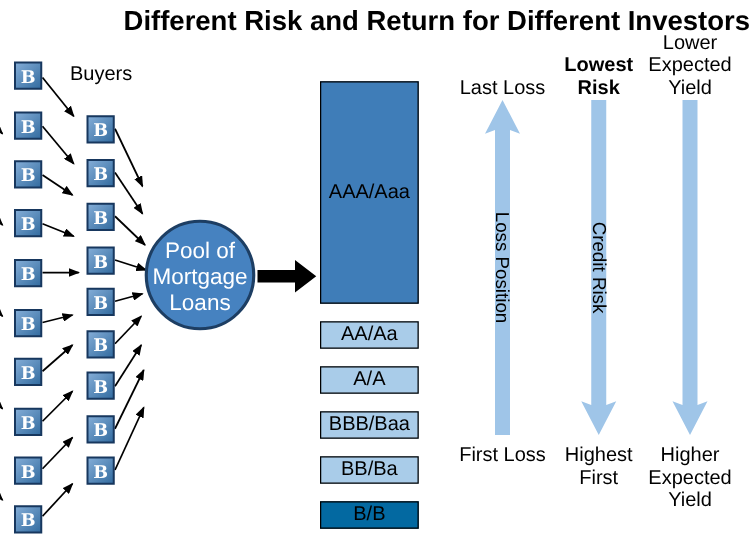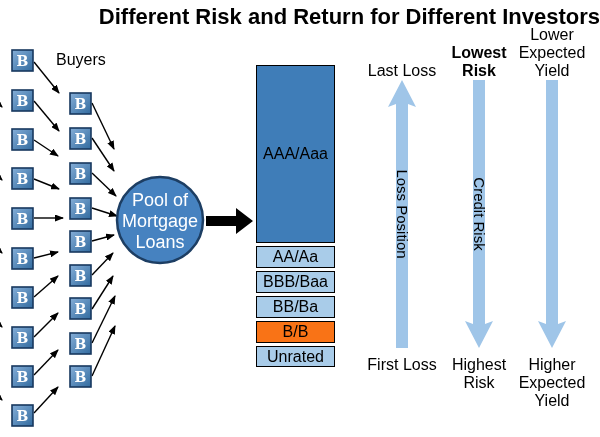--- a/index.html
+++ b/index.html
@@ -12,21 +12,21 @@
     text-align:right;font-size:22px;font-weight:bold;letter-spacing:0;
   }
   .buyers-label{position:absolute;left:56px;top:51px;font-size:16px;}
   #diagram-svg{position:absolute;left:0;top:0;}
   #tranche-bar{position:absolute;left:256px;top:65px;width:79px;}
   .seg{
     box-sizing:border-box;border:1px solid #000;width:100%;
     display:flex;align-items:center;justify-content:center;
     font-size:16px;line-height:1;
   }
-  .seg + .seg{margin-top:3px;}
+  .seg + .seg{margin-top:14px;}
   .axis-label{
     position:absolute;text-align:center;font-size:16px;line-height:1.13;
     white-space:pre-line;
   }
   .axis-svg{position:absolute;}
 </style>
 </head>
 <body>
 
 <div class="canvas">
@@ -106,36 +106,37 @@
       <text x="80.5" y="382" text-anchor="middle" fill="#ffffff" font-family="&quot;DejaVu Serif&quot;,serif" font-size="14" font-weight="bold">B</text>
       <circle cx="160" cy="220" r="43" fill="#4682c0" stroke="#1d3e63" stroke-width="2.5"></circle>
       <text x="160" y="206" text-anchor="middle" fill="#ffffff" font-size="18" font-family="&quot;Liberation Sans&quot;,sans-serif">Pool of</text>
       <text x="160" y="227" text-anchor="middle" fill="#ffffff" font-size="18" font-family="&quot;Liberation Sans&quot;,sans-serif">Mortgage</text>
       <text x="160" y="248" text-anchor="middle" fill="#ffffff" font-size="18" font-family="&quot;Liberation Sans&quot;,sans-serif">Loans</text>
       <polygon points="206,216 236,216 236,208 253,221 236,234 236,226 206,226" fill="#000000"></polygon>
     </svg>
   <div id="tranche-bar">
       <div class="seg" style="height: 178px; background: rgb(63, 125, 184); border-color: rgb(0, 0, 0); color: rgb(0, 0, 0);">AAA/Aaa</div>
       <div class="seg" style="height: 22px; background: rgb(169, 204, 233); border-color: rgb(0, 0, 0); color: rgb(0, 0, 0);">AA/Aa</div>
+      <div class="seg" style="height: 22px; background: rgb(169, 204, 233); border-color: rgb(0, 0, 0); color: rgb(0, 0, 0);">A/A</div>
       <div class="seg" style="height: 22px; background: rgb(169, 204, 233); border-color: rgb(0, 0, 0); color: rgb(0, 0, 0); text-align: right;">BBB/Baa</div>
       <div class="seg" style="height: 22px; background: rgb(169, 204, 233); border-color: rgb(0, 0, 0); color: rgb(0, 0, 0);">BB/Ba</div>
-      <div class="seg" style="height: 22px; background: #f97316; border-color: rgb(0, 0, 0); color: rgb(0, 0, 0);">B/B</div>
+      <div class="seg" style="height: 22px; background: #0369a1; border-color: rgb(0, 0, 0); color: rgb(0, 0, 0);">B/B</div>
       <div class="seg" style="height: 21px; background: rgb(169, 204, 233); border-color: rgb(0, 0, 0); color: #000000;">Unrated</div>
     </div>
   <div id="axes-layer">
       <div class="axis-label" style="left: 342px; bottom: 357px; width: 120px; margin-top: 35px;">Last Loss</div>
       <div class="axis-label" style="left: 342px; top: 356px; width: 120px;">First Loss</div>
       <svg width="32" height="272" viewBox="0 0 32 272" class="axis-svg" style="left: 386px; top: 78px;">
         <polygon points="16,2 30,29 22,26 22,270 10,270 10,26 2,29" fill="#9fc5e8"></polygon>
         <text x="16" y="141" transform="rotate(90 16 136)" text-anchor="middle" font-size="15" fill="#000000" font-family="&quot;Liberation Sans&quot;,sans-serif">Loss Position</text>
       </svg>
       <div class="axis-label" style="left: 419px; bottom: 357px; width: 120px; font-weight: bold;">Lowest
 Risk</div>
       <div class="axis-label" style="left: 419px; top: 356px; width: 120px;">Highest
-Risk</div>
+First</div>
       <svg width="32" height="272" viewBox="0 0 32 272" class="axis-svg" style="left: 463px; top: 78px;">
         <polygon points="16,270 30,243 22,246 22,2 10,2 10,246 2,243" fill="#9fc5e8"></polygon>
         <text x="16" y="141" transform="rotate(90 16 136)" text-anchor="middle" font-size="15" fill="#000000" font-family="&quot;Liberation Sans&quot;,sans-serif">Credit Risk</text>
       </svg>
       <div class="axis-label" style="left: 492px; bottom: 357px; width: 120px;">Lower
 Expected
 Yield</div>
       <div class="axis-label" style="left: 492px; top: 356px; width: 120px;">Higher
 Expected
 Yield</div>

